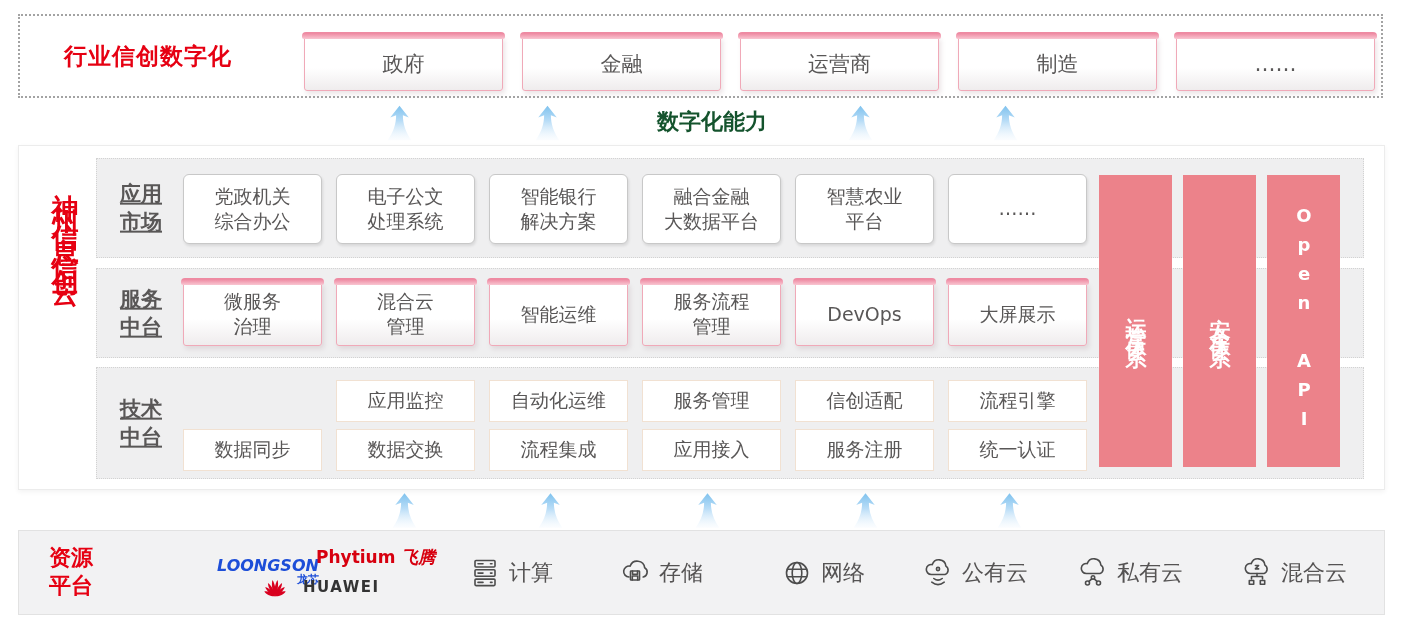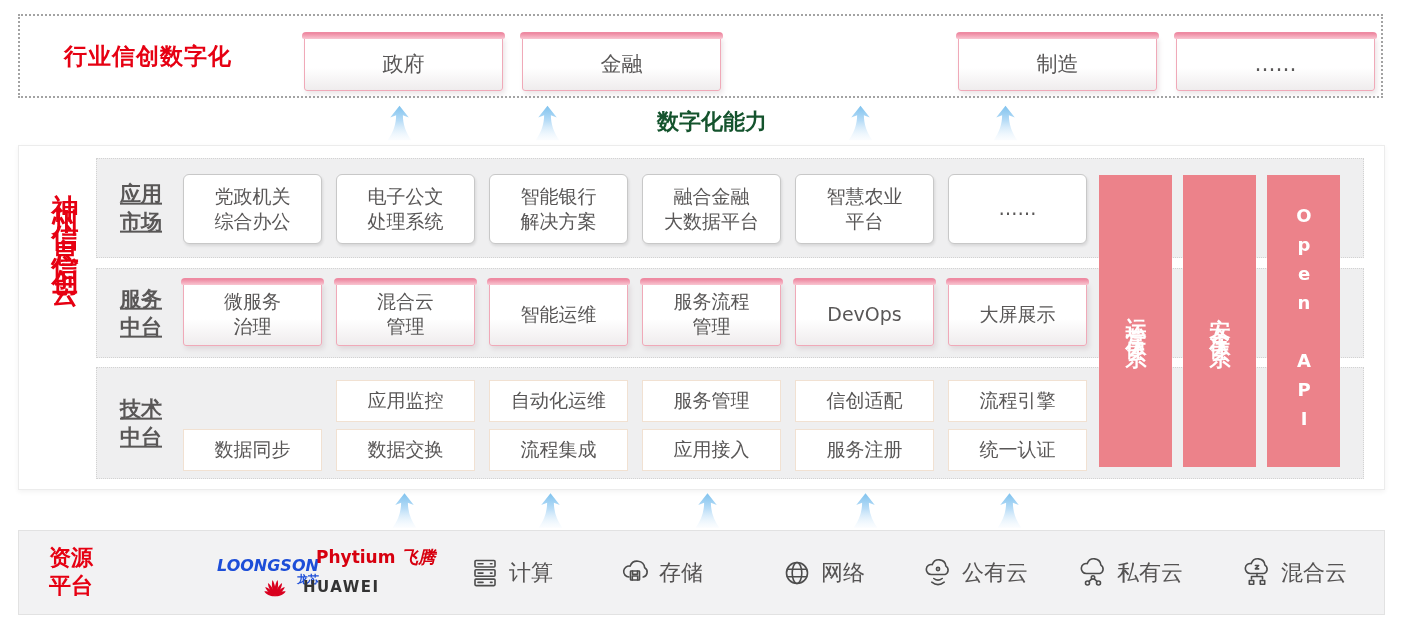--- a/index.html
+++ b/index.html
@@ -137,20 +137,23 @@
 
 <div class="canvas">
 
   <div class="industry-band">
     <div class="industry-label">行业信创数字化</div>
     <div class="pinkcap ind-box i0">
         <span>政府</span>
       </div>
     <div class="pinkcap ind-box i1">
         <span>金融</span>
+      </div>
+    <div class="pinkcap ind-box i2">
+        <span>运营商</span>
       </div>
     <div class="pinkcap ind-box i3">
         <span>制造</span>
       </div>
     <div class="pinkcap ind-box i4">
         <span>……</span>
       </div>
   </div>
 
   <svg class="arrow arrow-top at0" viewBox="0 0 32 42">

